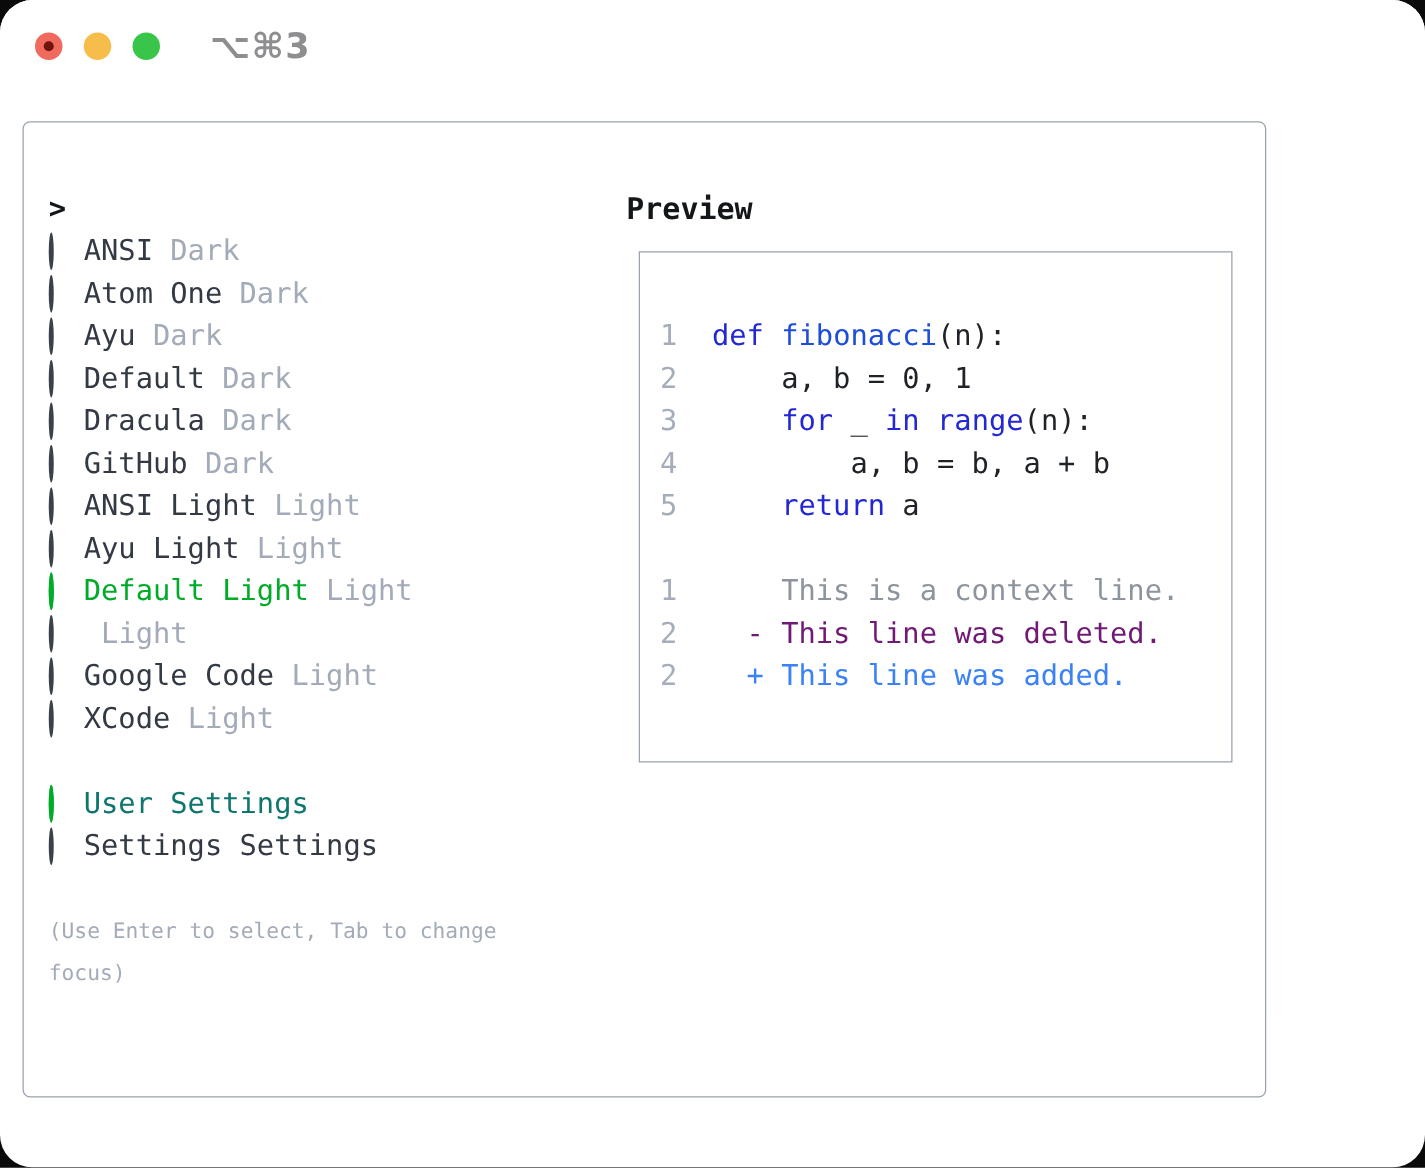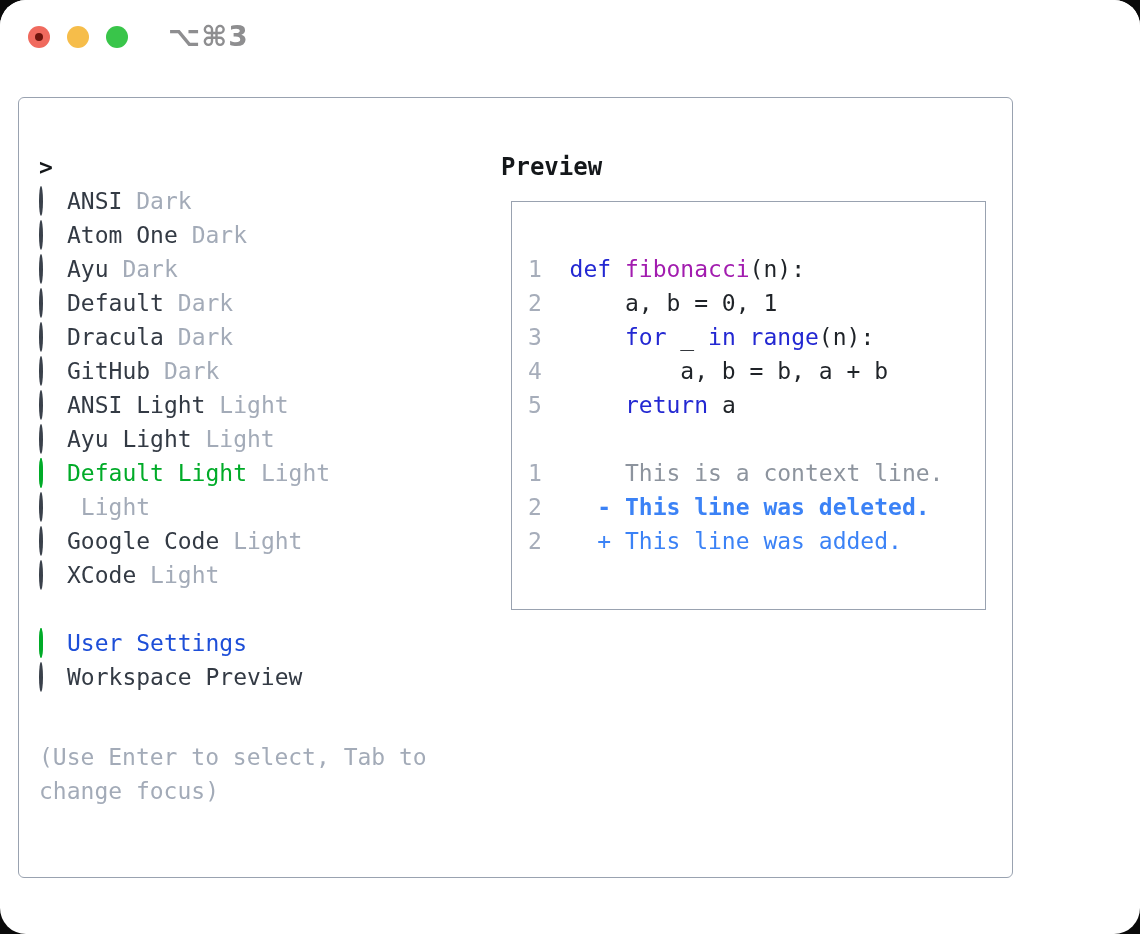--- a/index.html
+++ b/index.html
@@ -50,46 +50,46 @@
   .radio {
     width: 13px; height: 13px; border-radius: 50%;
     border: 2px solid #3a414b; background: transparent;
   }
   .radio.sel { border-color: #00ab28; background: #00ab28; }
   .theme-name { color: #333a44; }
   .theme-name.sel { color: #00ab28; }
   .theme-variant { color: #a3abb8; }
   .apply-label { color: #1a1d21; }
   .apply-name { color: #333a44; }
-  .apply-name.sel { color: #1d4ed8; }
+  .apply-name.sel { color: #0f766e; }
   .help {
-    margin-top: 46px; width: 412px;
-    font-size: 23px; line-height: 34px; color: #a3abb8;
+    margin-top: 34px; width: 412px;
+    font-size: 17px; line-height: 34px; color: #a3abb8;
   }
   
   .preview-header {
     position: absolute; left: 482px; top: 52px; height: 34px;
     display: flex; align-items: center;
     font-size: 24px; font-weight: bold; color: #14171a;
   }
   .preview-box {
     position: absolute; left: 492px; top: 103px;
     width: 475px; height: 409px;
     border: 1.5px solid #99a2b0;
     background: #ffffff;
     padding: 50px 0 0 16px;
     overflow: hidden;
   }
   .code-line { height: 34px; display: flex; align-items: center; white-space: pre; font-size: 23px; }
   .seg-ln  { color: #a6adba; }
   .seg-pl  { color: #1f2328; }
   .seg-kw  { color: #2328d2; }
-  .seg-fn  { color: #a21caf; }
+  .seg-fn  { color: #1d4ed8; }
   .seg-ctx { color: #8d949e; }
-  .seg-del { color: #3b82f6; font-weight: bold; }
+  .seg-del { color: #701a75; }
   .seg-add { color: #3b82f6; text-align: right; }
 </style>
 </head>
 <body>
 
 <div class="window">
 
   <div class="titlebar">
     <div class="traffic-lights">
       <div class="light light-close">
@@ -121,21 +121,21 @@
           <div class="row"><span class="marker"><span class="radio"></span></span><span> </span><span class="theme-variant">Light</span></div>
           <div class="row"><span class="marker"><span class="radio"></span></span><span class="theme-name">Google Code</span><span> </span><span class="theme-variant">Light</span></div>
           <div class="row"><span class="marker"><span class="radio"></span></span><span class="theme-name">XCode</span><span> </span><span class="theme-variant">Light</span></div>
         </div>
 
       <div class="row"></div>
 
 
       <div id="apply-list">
           <div class="row"><span class="marker"><span class="radio sel"></span></span><span class="apply-name sel">User Settings</span></div>
-          <div class="row"><span class="marker"><span class="radio"></span></span><span class="apply-name">Workspace Preview</span></div>
+          <div class="row"><span class="marker"><span class="radio"></span></span><span class="apply-name">Settings Settings</span></div>
         </div>
 
       <div class="help">(Use Enter to select, Tab to change focus)</div>
     </div>
 
     <div class="preview-header">Preview</div>
 
     <div class="preview-box" id="preview-box">
         <div class="code-line"><span class="seg-ln">1</span><span class="seg-pl">  </span><span class="seg-kw">def</span><span class="seg-pl"> </span><span class="seg-fn">fibonacci</span><span class="seg-pl">(n):</span></div>
         <div class="code-line"><span class="seg-ln">2</span><span class="seg-pl">      a, b = 0, 1</span></div>

